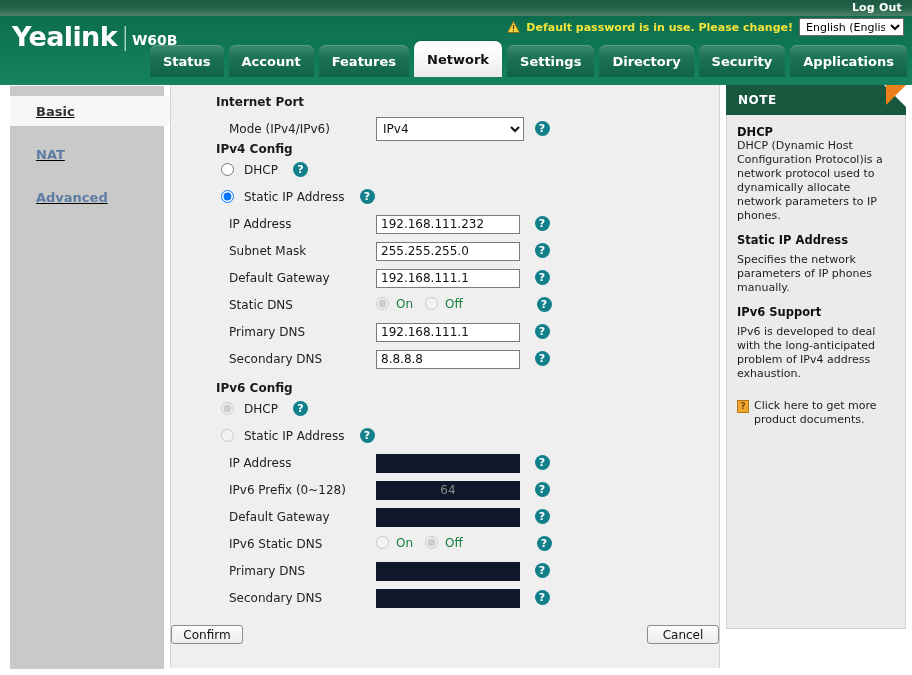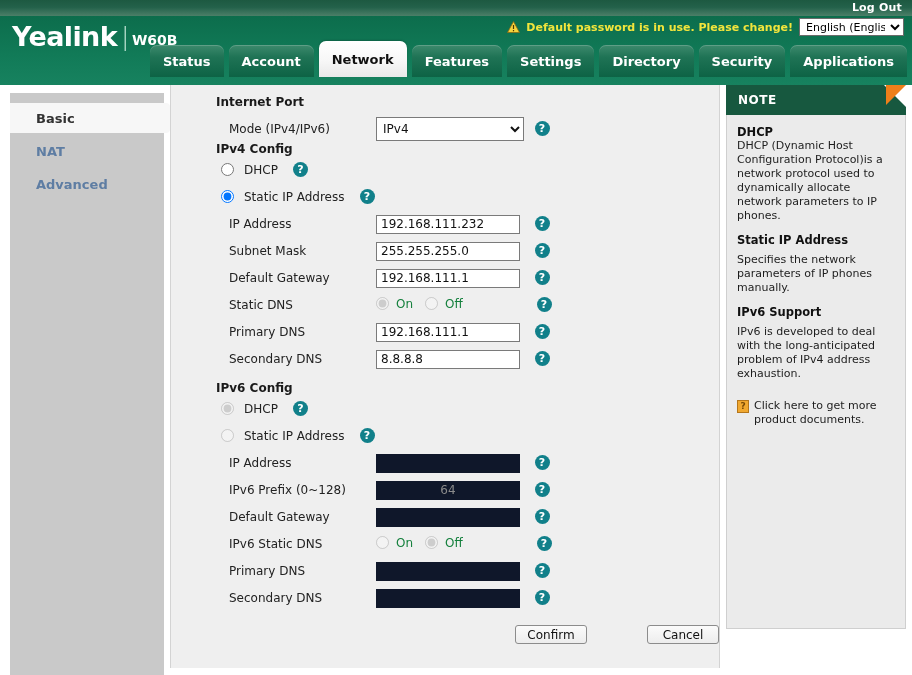--- a/index.html
+++ b/index.html
@@ -77,33 +77,34 @@
     color: #111111; height: 36px; margin-top: -4px;
     box-shadow: 0 -1px 2px rgba(0,0,0,.18);
   }
 
   
   .body-area {
     position: absolute; left: 0; top: 85px; width: 912px; height: 590px;
     background: #ffffff;
   }
   .sidebar {
-    position: absolute; left: 10px; top: 8px; width: 154px; height: 583px;
+    position: absolute; left: 10px; top: 1px; width: 154px; height: 583px;
     background: #c9c9c9;
+    text-decoration: underline;
   }
   .side-item {
     height: 30px; display: flex; align-items: center;
     padding-left: 26px; font-size: 13px; font-weight: bold;
     color: #5e7da3; cursor: pointer;
   }
   .side-item.active {
     background: #f7f7f7; color: #333333;
     width: 160px; border-radius: 0 4px 4px 0;
   }
-  .side-item.sp { margin-top: 3px; }
+  .side-item.sp { margin-top: 13px; }
 
   .content {
     position: absolute; left: 170px; top: 0; width: 550px; height: 583px;
     background: #efefef; border-left: 1px solid #d3d3d3;
     border-right: 1px solid #d3d3d3;
   }
 
   
   .sect-title {
     font-size: 12px; font-weight: bold; color: #1a1a1a;
@@ -141,21 +142,21 @@
 
   .radio-row { display: flex; align-items: center; height: 27px; padding-left: 50px; gap: 7px; }
   .radio-row .rlabel { font-size: 12px; color: #222; }
 
   .onoff { display: flex; align-items: center; gap: 4px; }
   .onoff .txtl { font-size: 12px; color: #15803d; margin-right: 8px; }
 
   input[type=radio] { margin: 0 3px 0 0; vertical-align: middle; }
 
   .btnrow {
-    display: flex; justify-content: flex-end; gap: 60px;
+    display: flex; justify-content: space-between; gap: 60px;
     padding-top: 14px;
   }
   .btn {
     width: 72px; height: 19px; font-size: 12px;
     border: 1px solid #8c8c8c; border-radius: 3px;
     background: linear-gradient(to bottom, #fbfbfb 0%, #ededed 100%);
     color: #111; cursor: pointer;
     font-family: "DejaVu Sans", "Liberation Sans", sans-serif;
   }
 
@@ -223,22 +224,22 @@
     </span>
     <span class="warn-text">Default password is in use. Please change!</span>
     <select class="lang-select">
       <option>English (English)</option>
     </select>
   </div>
 
   <div class="tabs">
     <div class="tab">Status</div>
     <div class="tab">Account</div>
+    <div class="tab">Features</div>
     <div class="tab active">Network</div>
-    <div class="tab">Features</div>
     <div class="tab">Settings</div>
     <div class="tab">Directory</div>
     <div class="tab">Security</div>
     <div class="tab">Applications</div>
   </div>
 
   <div class="body-area">
 
     <div class="sidebar">
       <div style="height:10px"></div>

